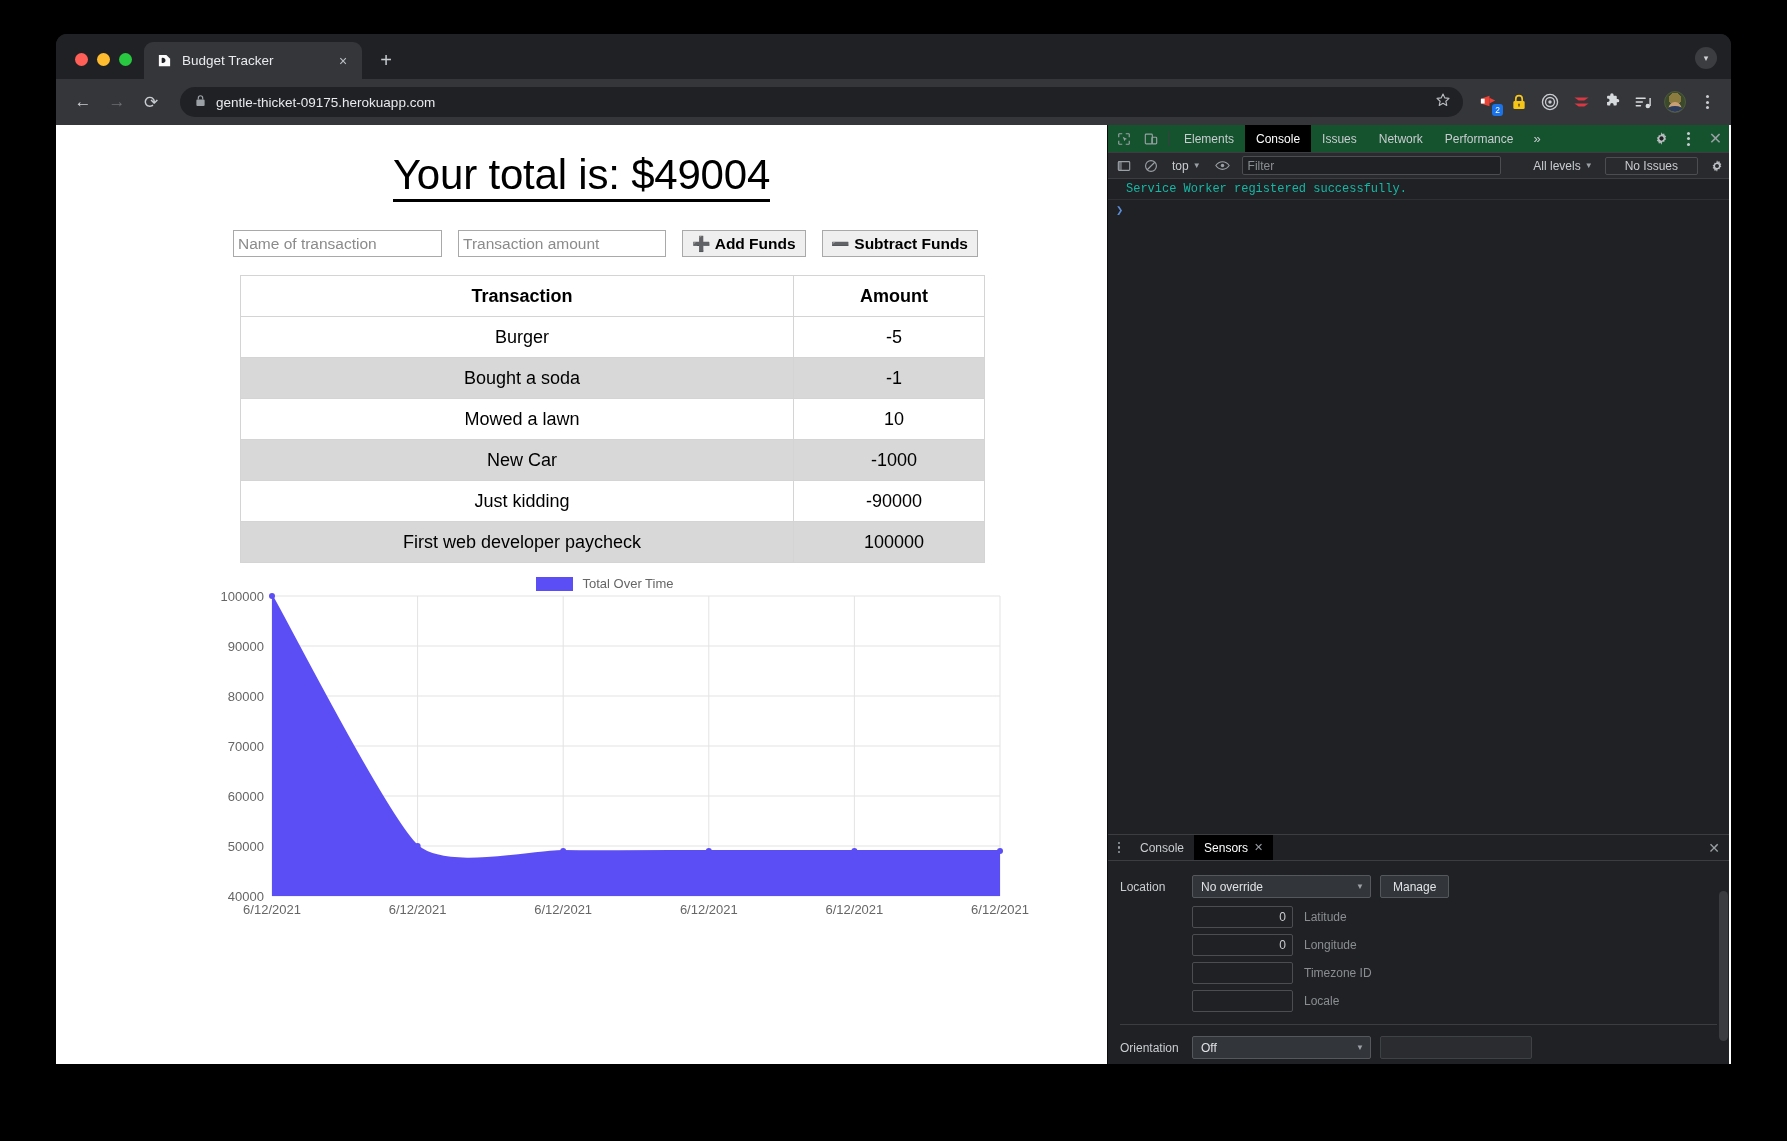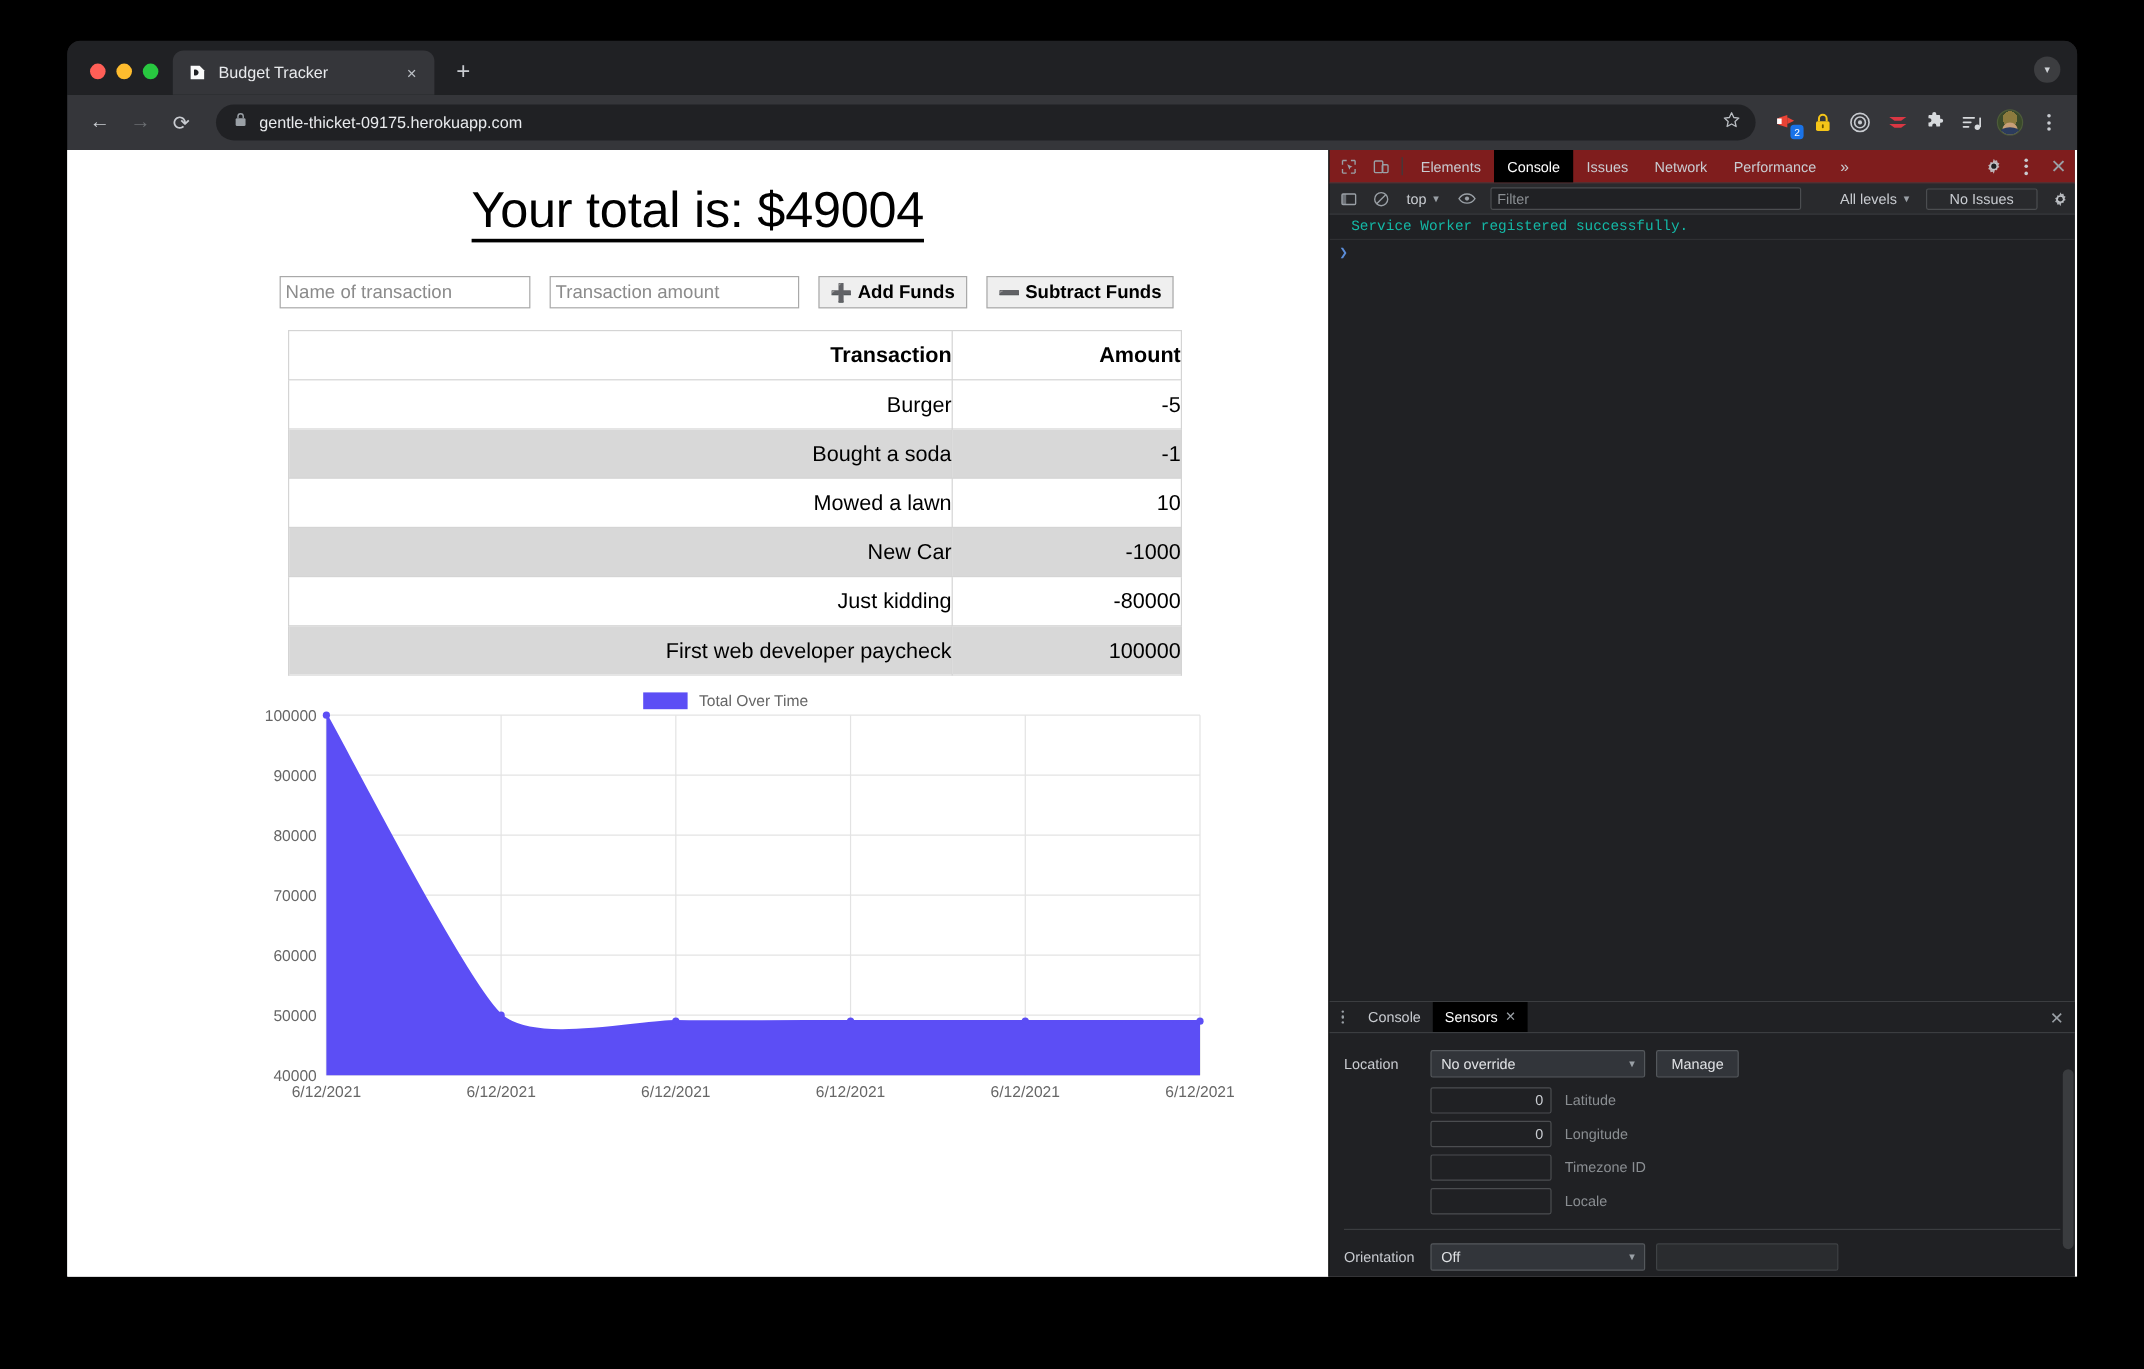--- a/index.html
+++ b/index.html
@@ -201,21 +201,21 @@
     margin: 18px 0 0 160px;
     width: 744px;
     table-layout: fixed;
   }
   #tx-table th, #tx-table td {
     border: 1px solid #d4d4d4;
     padding: 9px 0 9px 10px;
     font-size: 18px;
     font-family: "Liberation Sans", sans-serif;
     color: #000;
-    text-align: right;
+    text-align: center;
     height: 41px;
     vertical-align: middle;
     overflow: hidden; white-space: nowrap; text-overflow: ellipsis;
   }
   #tx-table th { font-weight: bold; background: #fff; }
   #tx-table col.c-name { width: 553px; }
   #tx-table col.c-amt  { width: 191px; }
   #tx-table tbody tr:nth-child(even) td { background: #d8d8d8; }
   #tx-table tbody tr:nth-child(odd) td { background: #fff; }
 
@@ -247,21 +247,21 @@
   
   #devtools {
     width: 622px;
     background: #202124;
     border-left: 1px solid #0c0c0c;
     display: flex; flex-direction: column;
     position: relative;
   }
   #dt-tabbar {
     height: 28px; display: flex; align-items: stretch;
-    background: #7f1d1d;
+    background: #14532d;
     border-bottom: 1px solid #3b3d40;
     padding-left: 2px;
   }
   .dt-iconbtn {
     width: 27px; display:flex; align-items:center; justify-content:center;
     color: #9aa0a6;
   }
   .dt-sep { width: 1px; background: #3b3d40; margin: 6px 4px; }
   .dt-tab {
     display: flex; align-items: center;
@@ -543,21 +543,21 @@
               <tr>
                 <td>Mowed a lawn</td>
                 <td>10</td>
               </tr>
               <tr>
                 <td>New Car</td>
                 <td>-1000</td>
               </tr>
               <tr>
                 <td>Just kidding</td>
-                <td>-80000</td>
+                <td>-90000</td>
               </tr>
               <tr>
                 <td>First web developer paycheck</td>
                 <td>100000</td>
               </tr>
             </tbody>
         </table>
 
         <div id="chart-block">
           <div id="chart-legend">

